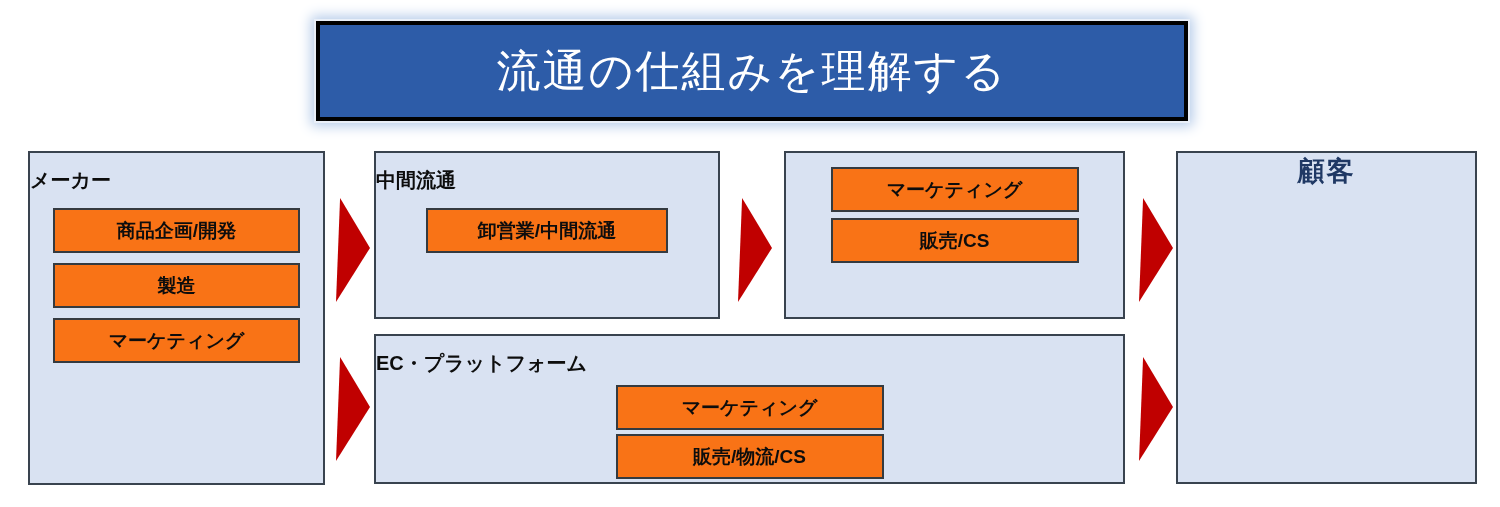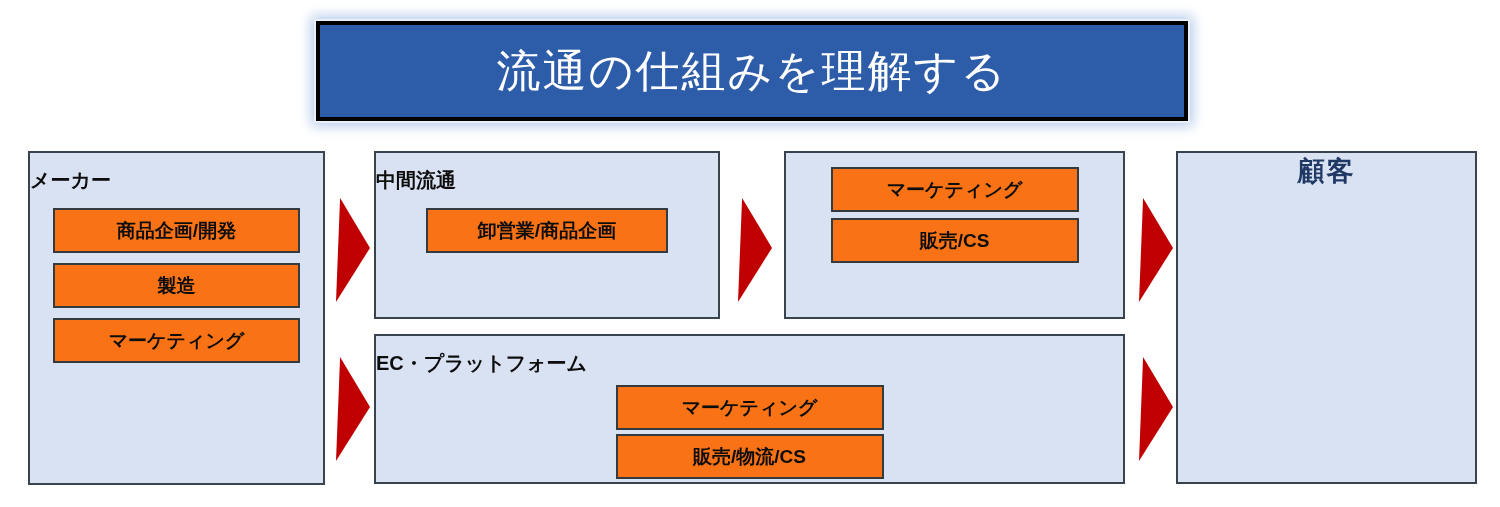--- a/index.html
+++ b/index.html
@@ -110,21 +110,21 @@
 
   <div class="bigbox box-maker">
     <div class="box-header">メーカー</div>
     <div class="subbox first">商品企画/開発</div>
     <div class="subbox">製造</div>
     <div class="subbox">マーケティング</div>
   </div>
 
   <div class="bigbox box-middle">
     <div class="box-header">中間流通</div>
-    <div class="subbox first">卸営業/商品企画</div>
+    <div class="subbox first">卸営業/中間流通</div>
   </div>
 
   <div class="bigbox box-retail">
     <div class="subbox first">マーケティング</div>
     <div class="subbox">販売/CS</div>
   </div>
 
   <div class="bigbox box-ec">
     <div class="box-header">EC・プラットフォーム</div>
     <div class="subbox first">マーケティング</div>

